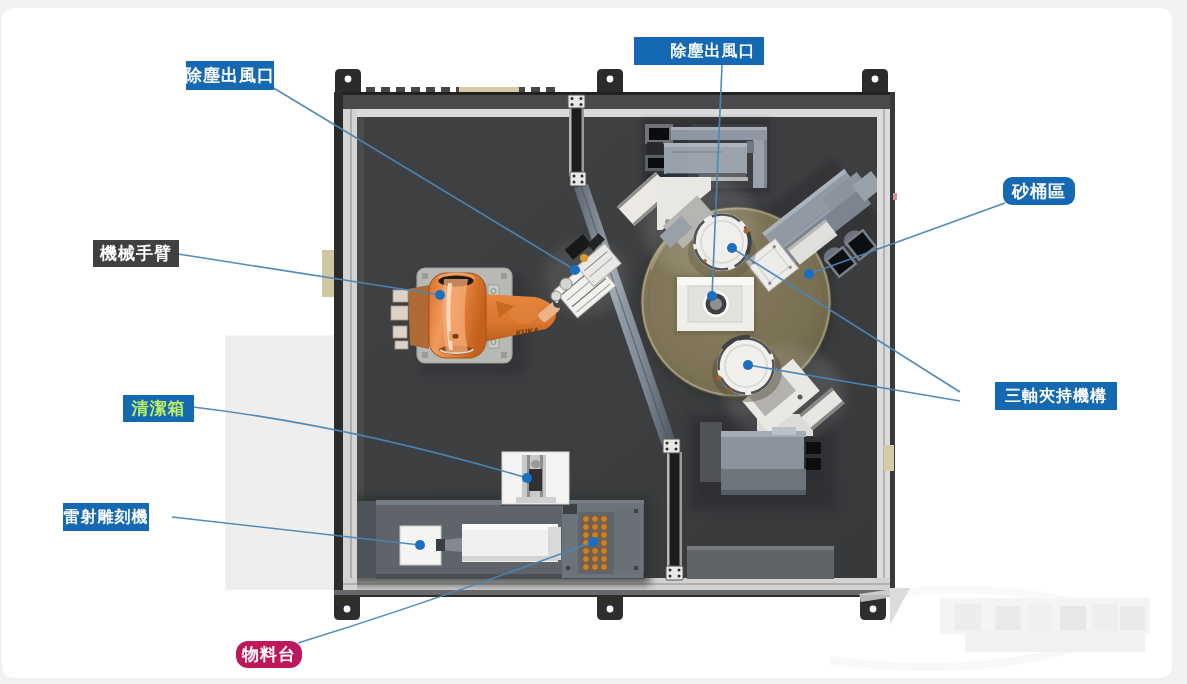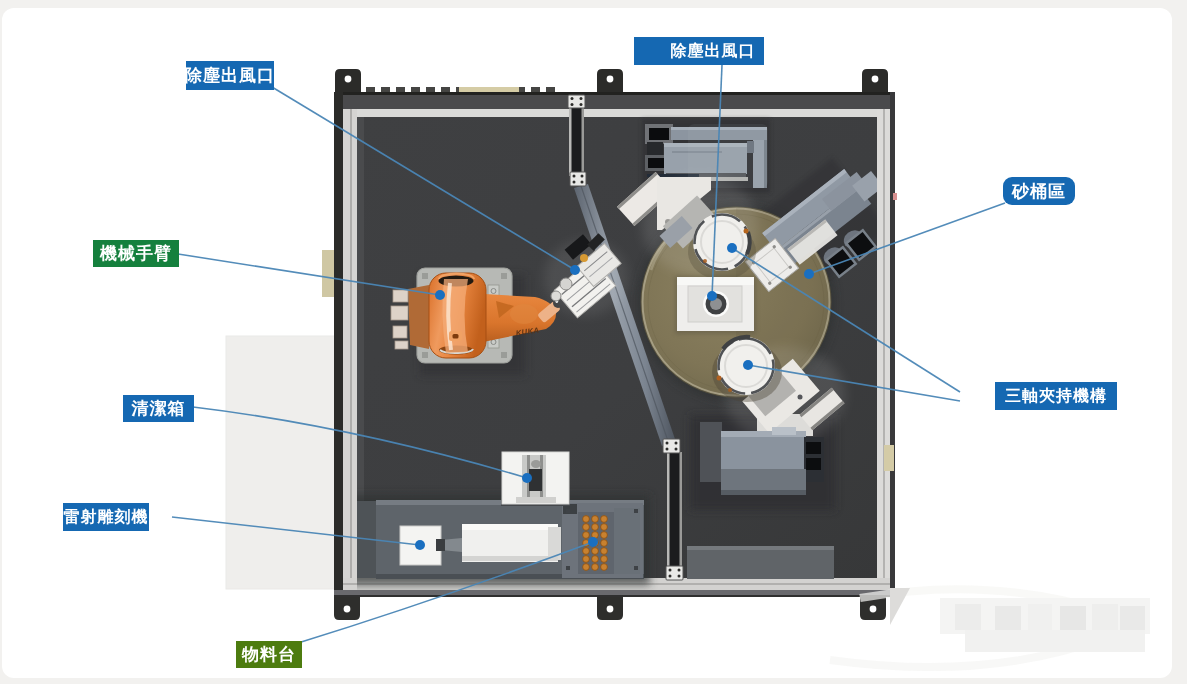--- a/index.html
+++ b/index.html
@@ -503,17 +503,17 @@
     <rect x="1060" y="606" width="26" height="24" fill="#e7e7e6"></rect>
     <rect x="1092" y="604" width="26" height="26" fill="#eeeeed"></rect>
     <rect x="1120" y="606" width="25" height="24" fill="#e9e9e8"></rect>
     <rect x="965" y="630" width="180" height="22" fill="#f1f1f0"></rect>
   </g>
 </svg>
 
 <div class="callout" id="lbl-gripper" style="background: rgb(21, 104, 178); color: rgb(255, 255, 255);">除塵出風口</div>
 <div class="callout" id="lbl-dust" style="background: rgb(21, 104, 178); color: rgb(255, 255, 255);">除塵出風口</div>
 <div class="callout" id="lbl-sand" style="background: rgb(21, 104, 178); color: rgb(255, 255, 255); border-radius: 9px;">砂桶區</div>
-<div class="callout" id="lbl-robot" style="background: #15803d; color: rgb(255, 255, 255); text-align: right;">機械手臂</div>
-<div class="callout" id="lbl-clean" style="background: rgb(21, 104, 178); color: #ffffff;">清潔箱</div>
+<div class="callout" id="lbl-robot" style="background: #404040; color: rgb(255, 255, 255); text-align: right;">機械手臂</div>
+<div class="callout" id="lbl-clean" style="background: rgb(21, 104, 178); color: #bef264;">清潔箱</div>
 <div class="callout" id="lbl-laser" style="background: rgb(21, 104, 178); color: rgb(255, 255, 255);">雷射雕刻機</div>
-<div class="callout" id="lbl-material" style="background: #4d7c0f; color: rgb(255, 255, 255);">物料台</div>
+<div class="callout" id="lbl-material" style="background: #be185d; color: rgb(255, 255, 255); border-radius: 12px;">物料台</div>
 <div class="callout" id="lbl-clamp" style="background: rgb(21, 104, 178); color: rgb(255, 255, 255);">三軸夾持機構</div>
 
 </body></html>

